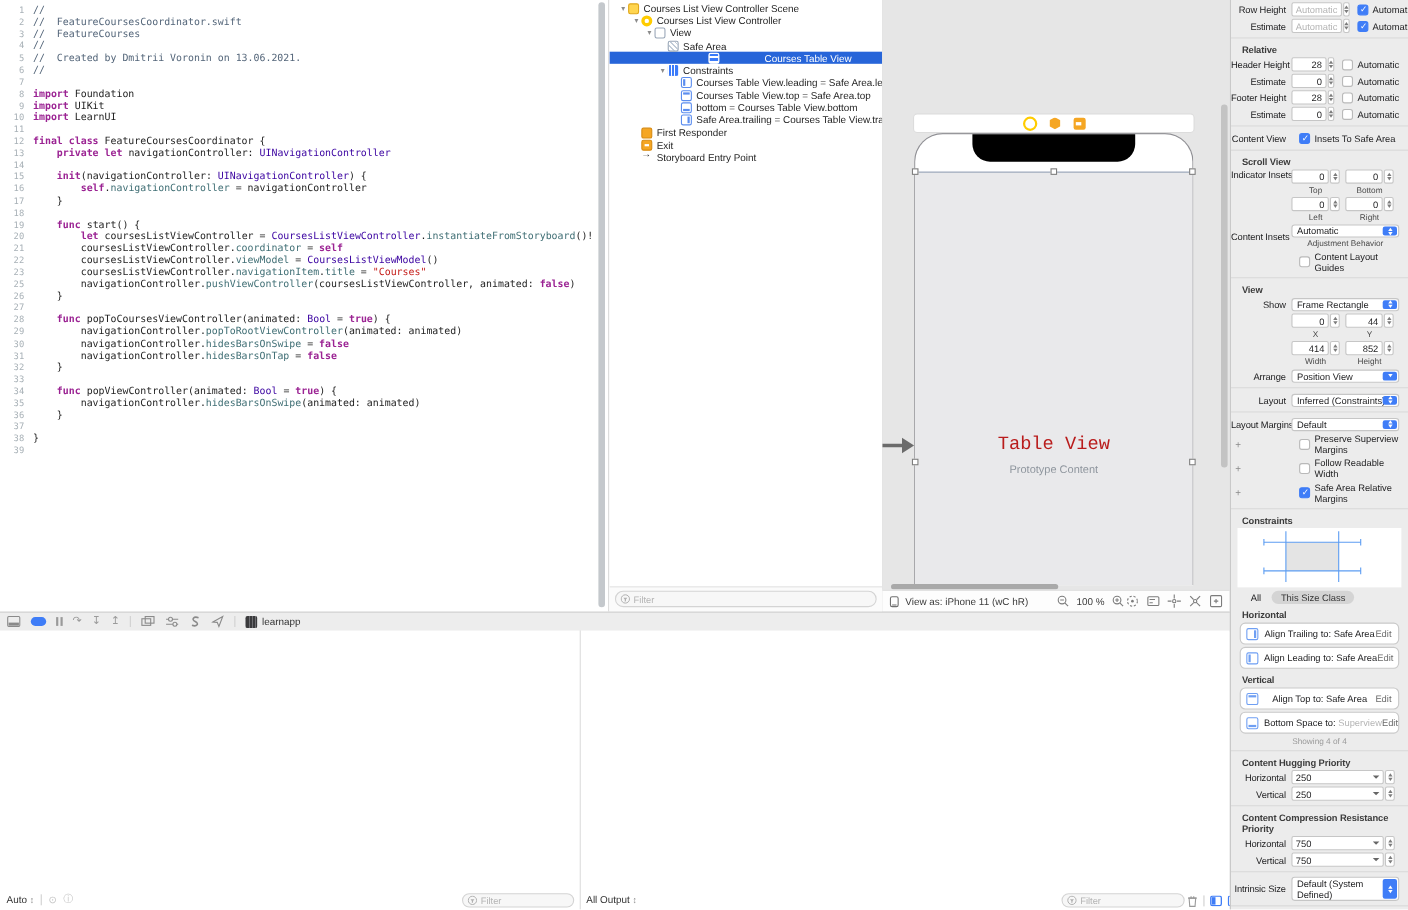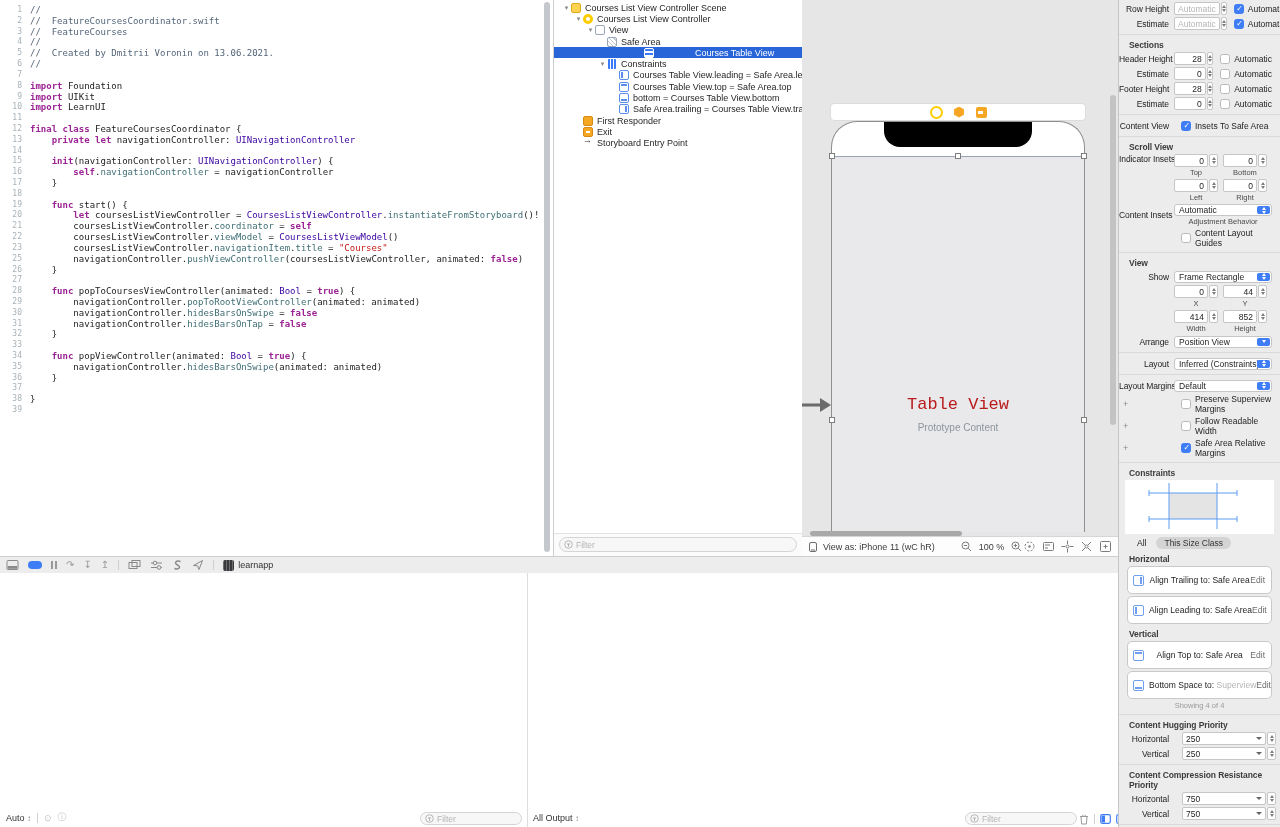--- a/index.html
+++ b/index.html
@@ -132,36 +132,36 @@
   .popcap .up{border-bottom:3px solid #fff;}
   .popcap .dn{border-top:3px solid #fff;}
   .isub{font-size:7.5px;color:#4a4a4a;text-align:center;margin-top:1px;}
   .dualgrp{display:flex;flex-direction:column;width:64px;margin-right:5px;}
   .dualgrp .frow{display:flex;}
   .dualgrp .ifield{flex:1;}
   .iheader{font-weight:700;color:#3c3c3c;margin:5px 8px 2px 10px;font-size:8.5px;letter-spacing:-.1px;}
   .isep{height:1px;background:#d9d9d9;margin:4px 0;}
   .inote{text-align:center;color:#9a9a9a;font-size:7.5px;margin:2px 0;}
   .iplus{flex:none;width:8px;margin-left:4px;color:#8a8a8a;font-size:9px;}
-  .pill{display:flex;align-items:center;height:28px;background:#fff;border:1px solid #c9c9c9;border-radius:5px;
+  .pill{display:flex;align-items:center;height:20px;background:#fff;border:1px solid #c9c9c9;border-radius:5px;
         margin:2px 8px;box-sizing:border-box;}
   .pillicon{flex:none;width:11px;height:11px;border:1px solid #6f9ff3;border-radius:2px;margin:0 5px;
             position:relative;box-sizing:border-box;background:#fff;}
   .pillicon::after{content:"";position:absolute;background:#6f9ff3;}
   .pi-lead::after{left:1px;top:1px;bottom:1px;width:2px;}
   .pi-trail::after{right:1px;top:1px;bottom:1px;width:2px;}
   .pi-top::after{left:1px;right:1px;top:1px;height:2px;}
   .pi-bottom::after{left:1px;right:1px;bottom:1px;height:2px;}
   .pilltext{flex:1;text-align:center;white-space:nowrap;}
   .pilltext .ghostt{color:#b5b5b5;}
   .pilledit{flex:none;margin-right:6px;color:#6b6b6b;}
   .segrow{display:flex;align-items:center;margin:3px 0 3px 18px;gap:10px;}
   .segcap{background:#d4d4d4;border-radius:8px;padding:1px 8px;color:#333;}
   .diagram{background:#fff;margin:2px 6px;}
-  .combo{display:flex;align-items:center;margin-left:8px;}
+  .combo{display:flex;align-items:center;}
   .combo .ifield{width:84px;justify-content:flex-start;position:relative;padding-right:10px;}
   .combo .caret{position:absolute;right:3px;width:0;height:0;border-left:3px solid transparent;
                 border-right:3px solid transparent;border-top:3.5px solid #666;}
 </style>
 </head>
 <body>
 
 <div id="root">
 
   <div id="editor">
@@ -460,21 +460,21 @@
         <span class="ilabel">Estimate</span>
         <span class="ifield ghost" style="width: 46px;">Automatic</span>
         <span class="stepper">
           <i class="up"></i>
           <i class="dn"></i>
         </span>
         <span class="chk on"></span>
         <span>Automatic</span>
       </div>
       <div class="isep"></div>
-      <div class="iheader">Sections</div>
+      <div class="iheader">Relative</div>
       <div class="irow">
         <span class="ilabel">Header Height</span>
         <span class="ifield" style="width: 46px;">28</span>
         <span class="stepper">
           <i class="up"></i>
           <i class="dn"></i>
         </span>
         <span class="chk"></span>
         <span>Automatic</span>
       </div>

